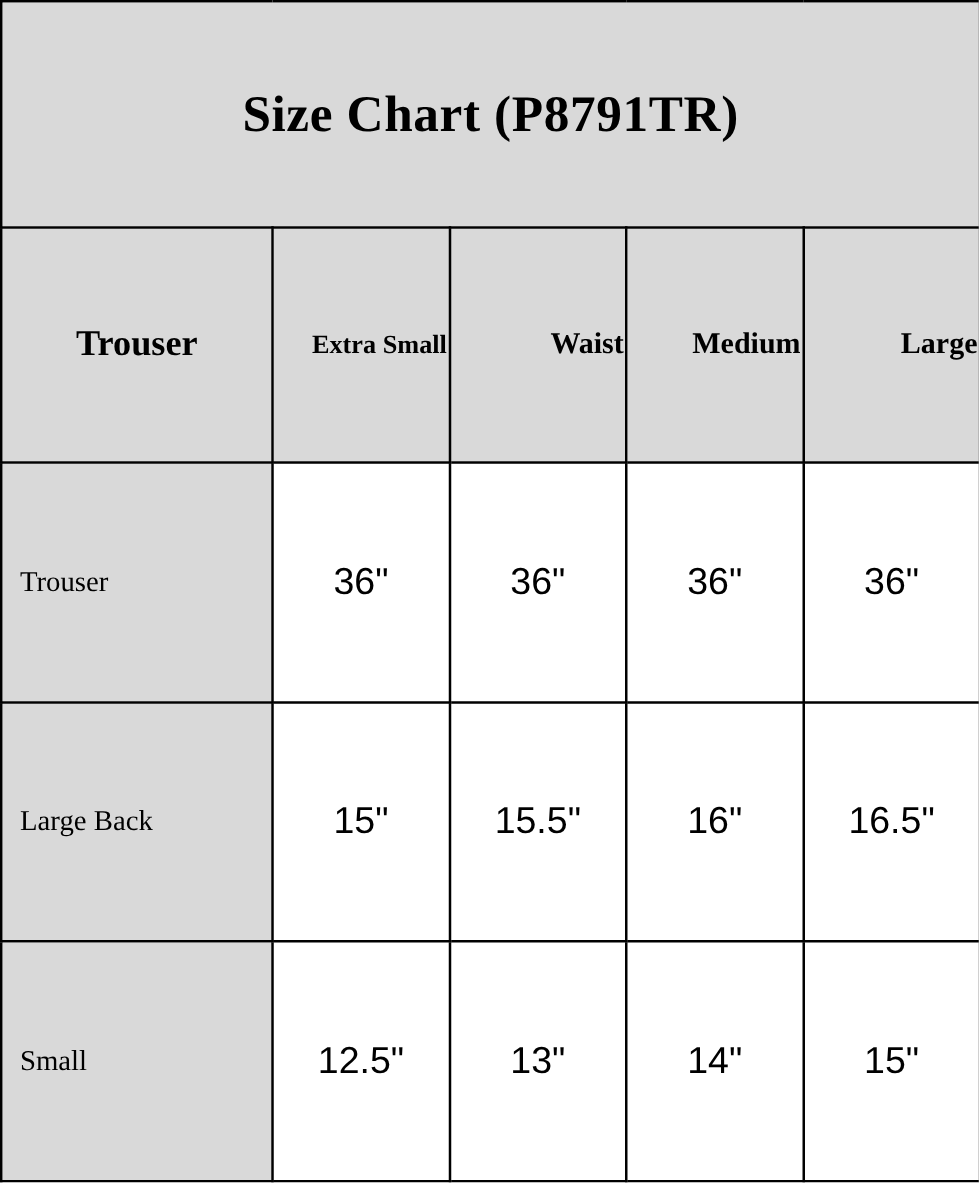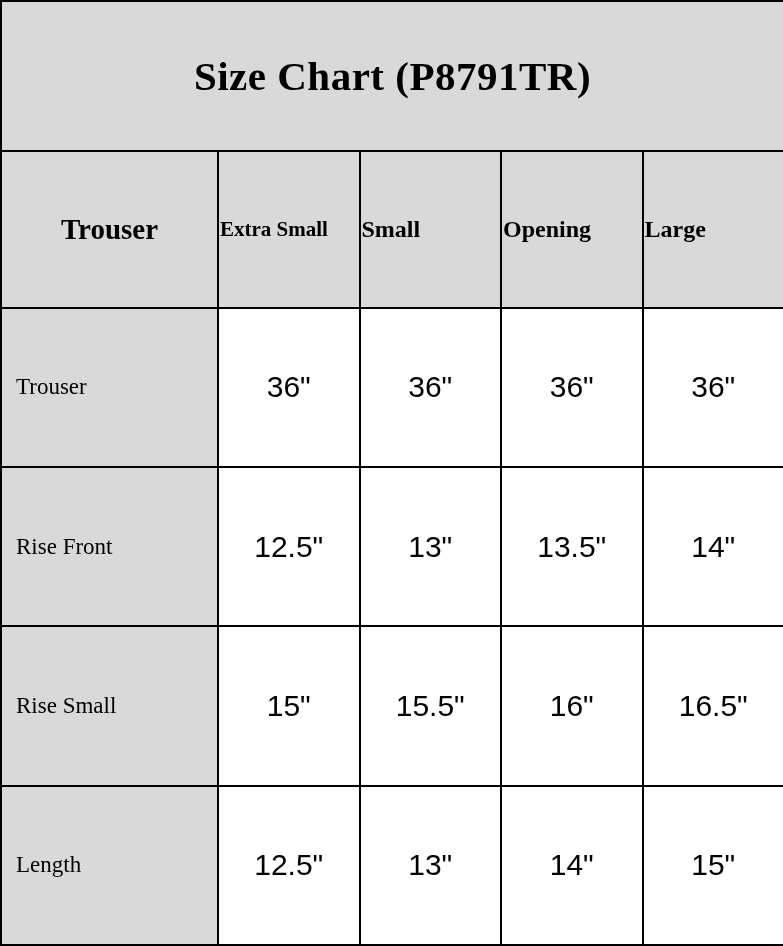--- a/index.html
+++ b/index.html
@@ -47,21 +47,21 @@
   th.corner-cell {
     background: #d9d9d9;
     text-align: center;
     vertical-align: middle;
     font-family: "Liberation Serif", "DejaVu Serif", serif;
     font-weight: bold;
     font-size: 29px;
   }
   th.size-head {
     background: #d9d9d9;
-    text-align: left;
+    text-align: right;
     vertical-align: middle;
     font-family: "Liberation Serif", "DejaVu Serif", serif;
     font-weight: bold;
     font-size: 24px;
   }
   th.size-head.xs { font-size: 21px; }
 
   
   tr.data-row { height: 106px; }
   td.row-label {
@@ -96,53 +96,46 @@
     </colgroup>
 
     <tbody>
         <tr class="title-row">
       <td class="title-cell" colspan="5">Size Chart (P8791TR)</td>
     </tr>
 
     <tr class="header-row">
       <th class="corner-cell">Trouser</th>
       <th class="size-head xs">Extra Small</th>
-      <th class="size-head">Small</th>
-      <th class="size-head">Opening</th>
+      <th class="size-head">Waist</th>
+      <th class="size-head">Medium</th>
       <th class="size-head">Large</th>
     </tr>
 
     <tr class="data-row">
       <td class="row-label">Trouser</td>
       <td class="value-cell">36"</td>
       <td class="value-cell">36"</td>
       <td class="value-cell">36"</td>
       <td class="value-cell">36"</td>
     </tr>
 
-    <tr class="data-row">
-      <td class="row-label">Rise Front</td>
-      <td class="value-cell">12.5"</td>
-      <td class="value-cell">13"</td>
-      <td class="value-cell">13.5"</td>
-      <td class="value-cell">14"</td>
-    </tr>
 
     <tr class="data-row">
-      <td class="row-label">Rise Small</td>
+      <td class="row-label">Large Back</td>
       <td class="value-cell">15"</td>
       <td class="value-cell">15.5"</td>
       <td class="value-cell">16"</td>
       <td class="value-cell">16.5"</td>
     </tr>
 
 
 
     <tr class="data-row">
-      <td class="row-label">Length</td>
+      <td class="row-label">Small</td>
       <td class="value-cell">12.5"</td>
       <td class="value-cell">13"</td>
       <td class="value-cell">14"</td>
       <td class="value-cell">15"</td>
     </tr>
 
   </tbody>
     </table>
 </div>
 

